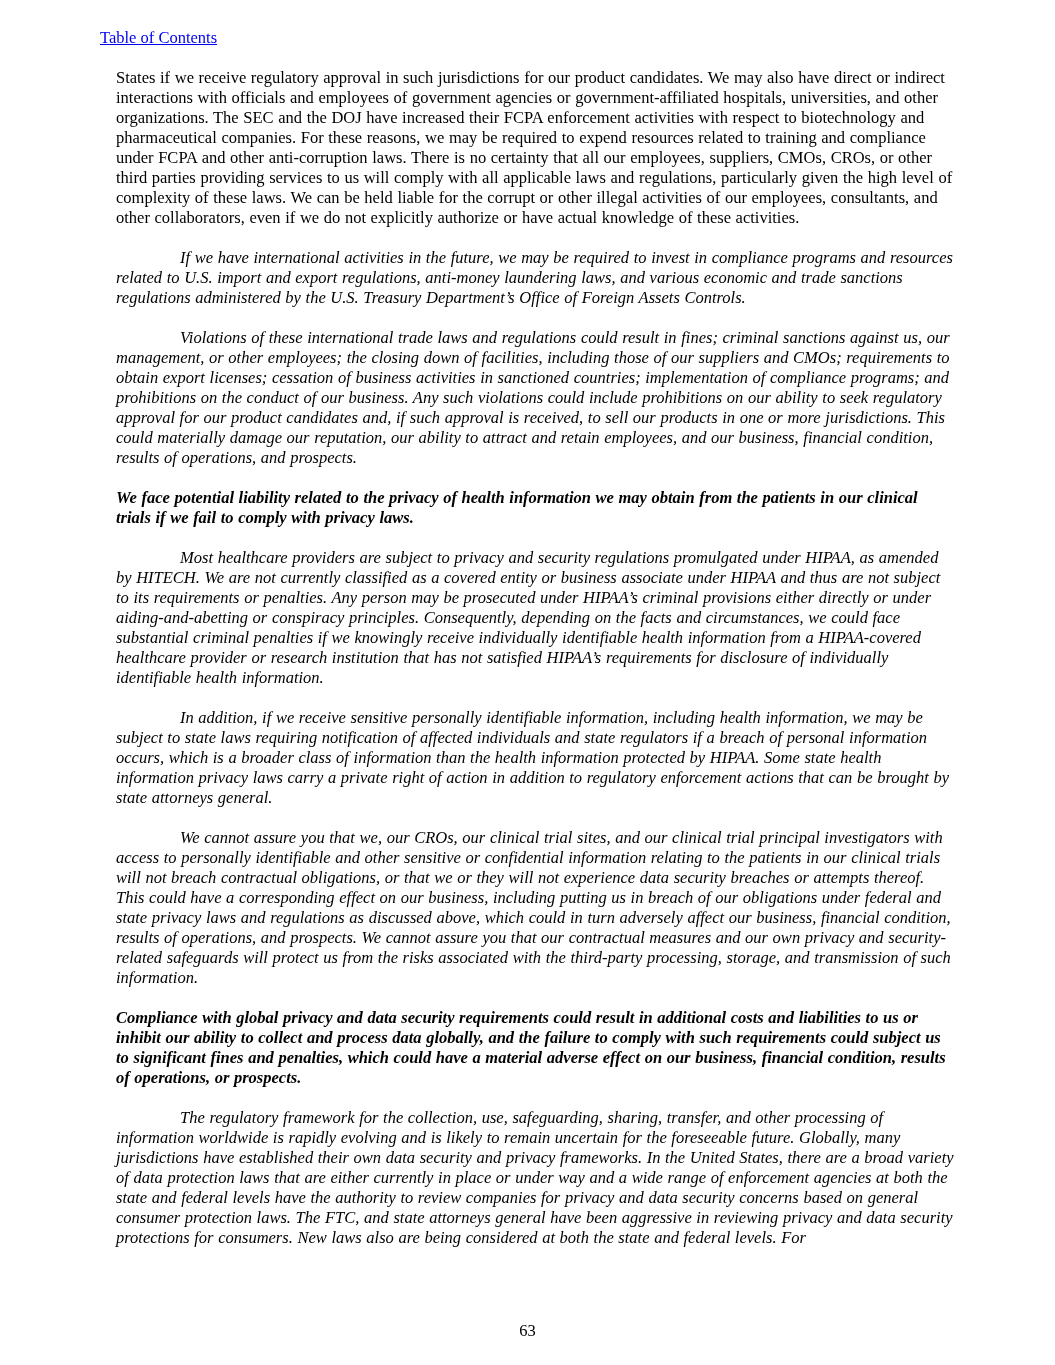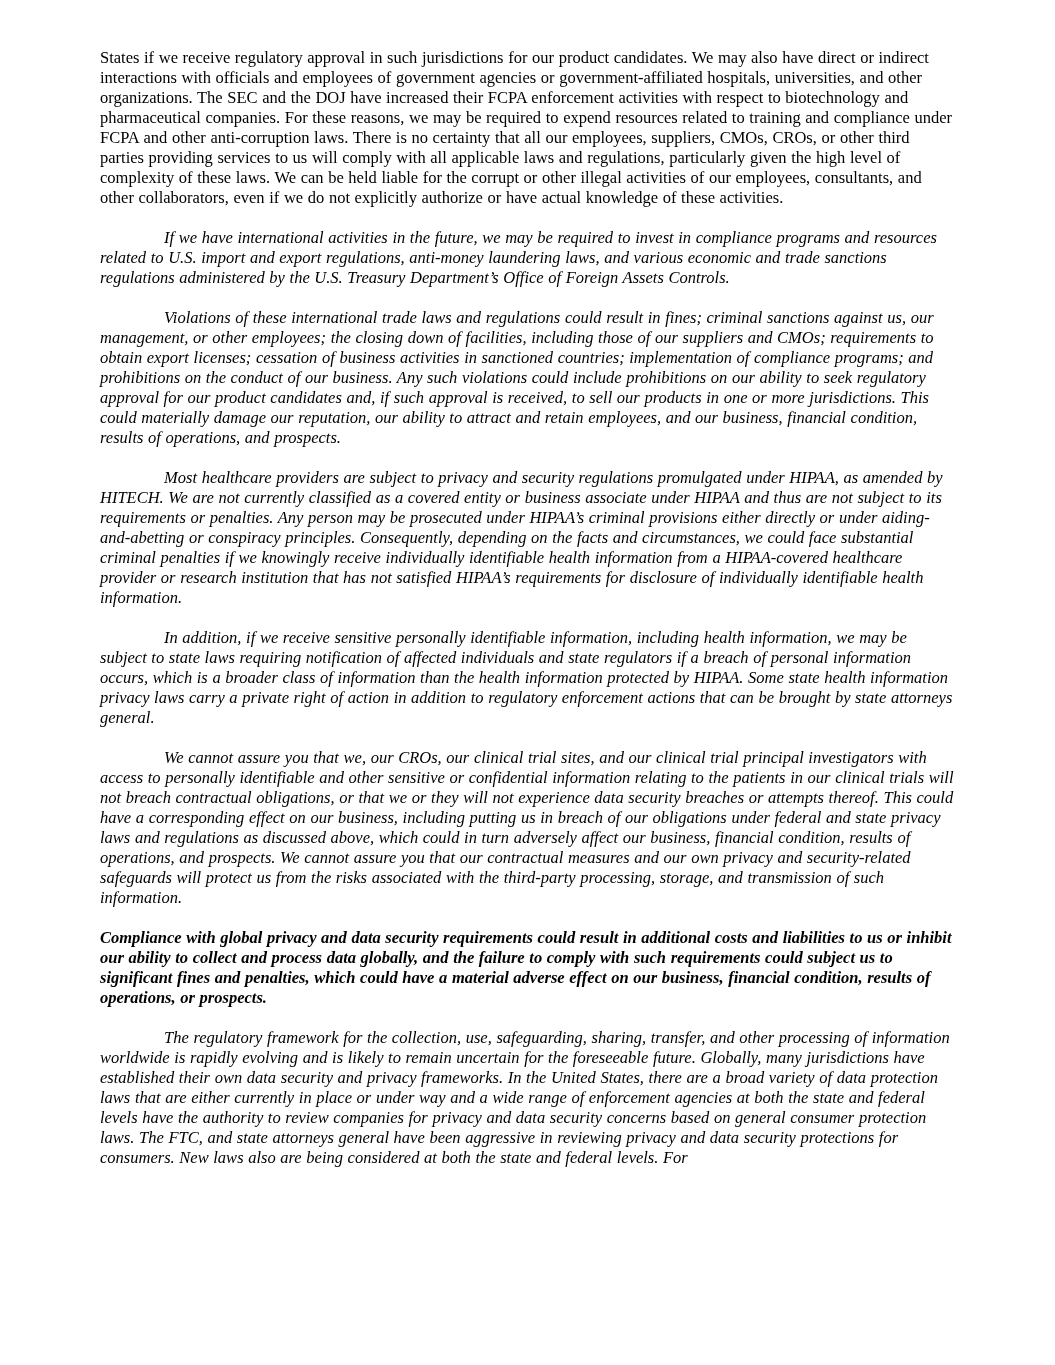--- a/index.html
+++ b/index.html
@@ -19,21 +19,21 @@
   }
   .toc { margin: 0 0 10px 0; }
   .toc-link {
     color: #0000EE;
     text-decoration: underline;
     font-size: 16.5px;
     line-height: 20px;
     cursor: pointer;
   }
   p.body {
-    margin: 20px 0 0 0;
+    margin: 20px 0 0 16px;
     font-size: 16.5px;
     line-height: 20px;
     text-align: left;
     word-spacing: 0.5px;
   }
   p.indent { text-indent: 64px; font-style: italic; }
   p.heading {
     font-weight: bold;
     font-style: italic;
     text-indent: 0;
@@ -46,33 +46,38 @@
     text-align: center;
     font-size: 16.5px;
   }
 </style>
 </head>
 <body>
 
 <div class="page">
   <div class="content">
 
+    <div class="toc">
+      <a href="#" class="toc-link">Table of Contents</a>
+    </div>
 
     <p class="body">States if we receive regulatory approval in such jurisdictions for our product candidates. We may also have direct or indirect interactions with officials and employees of government agencies or government-affiliated hospitals, universities, and other organizations. The SEC and the DOJ have increased their FCPA enforcement activities with respect to biotechnology and pharmaceutical companies. For these reasons, we may be required to expend resources related to training and compliance under FCPA and other anti-corruption laws. There is no certainty that all our employees, suppliers, CMOs, CROs, or other third parties providing services to us will comply with all applicable laws and regulations, particularly given the high level of complexity of these laws. We can be held liable for the corrupt or other illegal activities of our employees, consultants, and other collaborators, even if we do not explicitly authorize or have actual knowledge of these activities.</p>
 
     <p class="body indent">If we have international activities in the future, we may be required to invest in compliance programs and resources related to U.S. import and export regulations, anti-money laundering laws, and various economic and trade sanctions regulations administered by the U.S. Treasury Department’s Office of Foreign Assets Controls.</p>
 
     <p class="body indent">Violations of these international trade laws and regulations could result in fines; criminal sanctions against us, our management, or other employees; the closing down of facilities, including those of our suppliers and CMOs; requirements to obtain export licenses; cessation of business activities in sanctioned countries; implementation of compliance programs; and prohibitions on the conduct of our business. Any such violations could include prohibitions on our ability to seek regulatory approval for our product candidates and, if such approval is received, to sell our products in one or more jurisdictions. This could materially damage our reputation, our ability to attract and retain employees, and our business, financial condition, results of operations, and prospects.</p>
 
+    <p class="body heading">We face potential liability related to the privacy of health information we may obtain from the patients in our clinical trials if we fail to comply with privacy laws.</p>
 
     <p class="body indent">Most healthcare providers are subject to privacy and security regulations promulgated under HIPAA, as amended by HITECH. We are not currently classified as a covered entity or business associate under HIPAA and thus are not subject to its requirements or penalties. Any person may be prosecuted under HIPAA’s criminal provisions either directly or under aiding-and-abetting or conspiracy principles. Consequently, depending on the facts and circumstances, we could face substantial criminal penalties if we knowingly receive individually identifiable health information from a HIPAA-covered healthcare provider or research institution that has not satisfied HIPAA’s requirements for disclosure of individually identifiable health information.</p>
 
     <p class="body indent">In addition, if we receive sensitive personally identifiable information, including health information, we may be subject to state laws requiring notification of affected individuals and state regulators if a breach of personal information occurs, which is a broader class of information than the health information protected by HIPAA. Some state health information privacy laws carry a private right of action in addition to regulatory enforcement actions that can be brought by state attorneys general.</p>
 
     <p class="body indent">We cannot assure you that we, our CROs, our clinical trial sites, and our clinical trial principal investigators with access to personally identifiable and other sensitive or confidential information relating to the patients in our clinical trials will not breach contractual obligations, or that we or they will not experience data security breaches or attempts thereof. This could have a corresponding effect on our business, including putting us in breach of our obligations under federal and state privacy laws and regulations as discussed above, which could in turn adversely affect our business, financial condition, results of operations, and prospects. We cannot assure you that our contractual measures and our own privacy and security-related safeguards will protect us from the risks associated with the third-party processing, storage, and transmission of such information.</p>
 
     <p class="body heading">Compliance with global privacy and data security requirements could result in additional costs and liabilities to us or inhibit our ability to collect and process data globally, and the failure to comply with such requirements could subject us to significant fines and penalties, which could have a material adverse effect on our business, financial condition, results of operations, or prospects.</p>
 
     <p class="body indent">The regulatory framework for the collection, use, safeguarding, sharing, transfer, and other processing of information worldwide is rapidly evolving and is likely to remain uncertain for the foreseeable future. Globally, many jurisdictions have established their own data security and privacy frameworks. In the United States, there are a broad variety of data protection laws that are either currently in place or under way and a wide range of enforcement agencies at both the state and federal levels have the authority to review companies for privacy and data security concerns based on general consumer protection laws. The FTC, and state attorneys general have been aggressive in reviewing privacy and data security protections for consumers. New laws also are being considered at both the state and federal levels. For</p>
 
   </div>
 
+  <div class="page-number">63</div>
 </div>
 
 </body></html>

